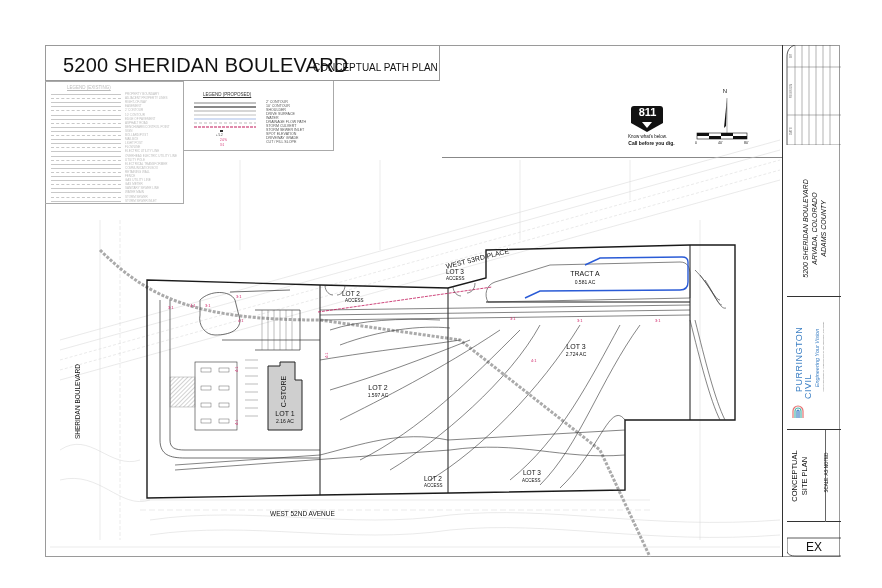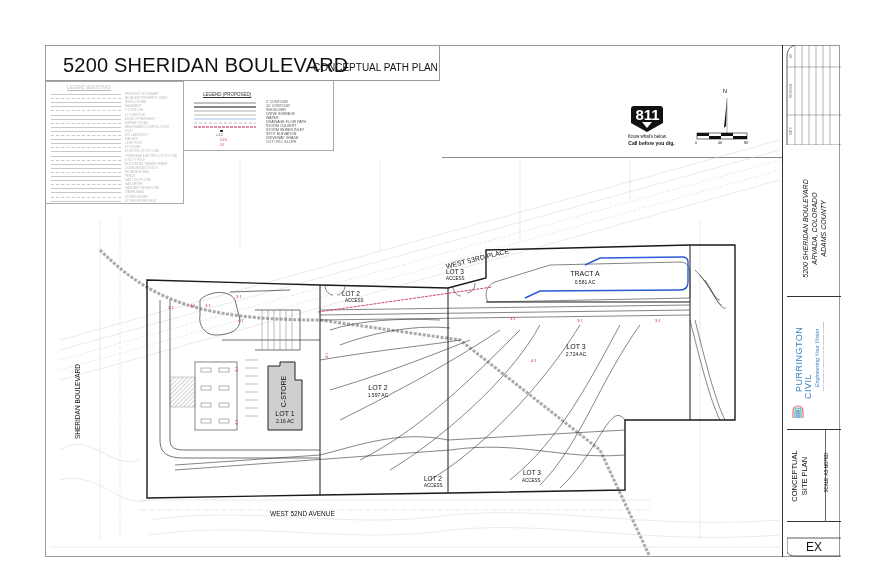--- a/index.html
+++ b/index.html
@@ -120,21 +120,21 @@
       <div class="legend-row" style="left: 82px; top: 55px;">DRIVEWAY GRADE</div>
       <div class="legend-row" style="left: 82px; top: 59px;">CUT / FILL SLOPE</div>
     </div>
 </div>
 
 <div class="abs" style="left:620px;top:104px;width:55px;height:46px;">
   <svg width="55" height="30">
     <path d="M14 2 h26 a3 3 0 0 1 3 3 v14 l-16 9 l-16 -9 v-14 a3 3 0 0 1 3 -3 z" fill="#111"></path>
     <path d="M22 18 l5 6 l5 -6 z" fill="#fff"></path>
   </svg>
-  <div class="lbl" style="left:14px;top:3px;width:27px;font-size:15px;font-weight:bold;color:#fff;">811</div>
+  <div class="lbl" style="left:14px;top:3px;width:27px;font-size:11px;font-weight:bold;color:#fff;">811</div>
   <div class="lbl" style="left:0;top:31px;width:55px;font-size:4.5px;">Know what's below.</div>
   <div class="lbl" style="left:4px;top:37px;width:55px;font-size:5px;font-weight:bold;">Call before you dig.</div>
 </div>
 
 <div class="abs" style="left:695px;top:86px;width:70px;height:66px;">
   <div class="lbl" style="left:25px;top:2px;width:10px;font-size:6px;">N</div>
   <svg class="abs" style="left:0;top:10px;" width="70" height="56">
     <polygon points="32,2 29,32 31,30" fill="#111"></polygon>
     <line x1="32" y1="2" x2="32" y2="42" stroke="#333" stroke-width="0.4"></line>
     <rect x="2" y="37" width="50" height="6" fill="#fff" stroke="#111" stroke-width="0.6"></rect>

